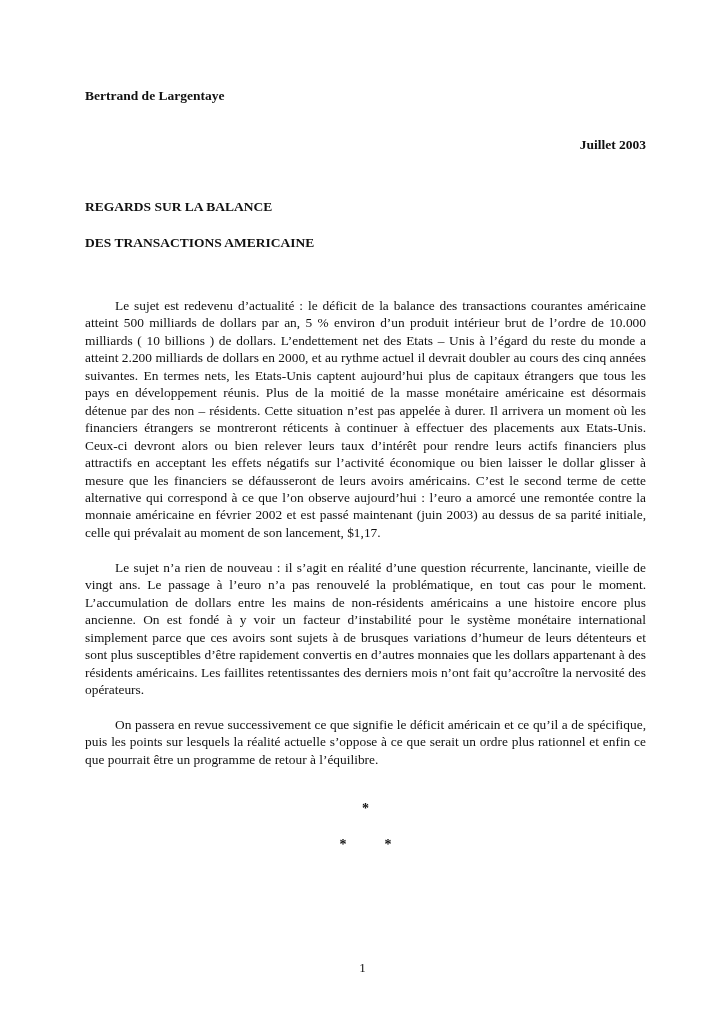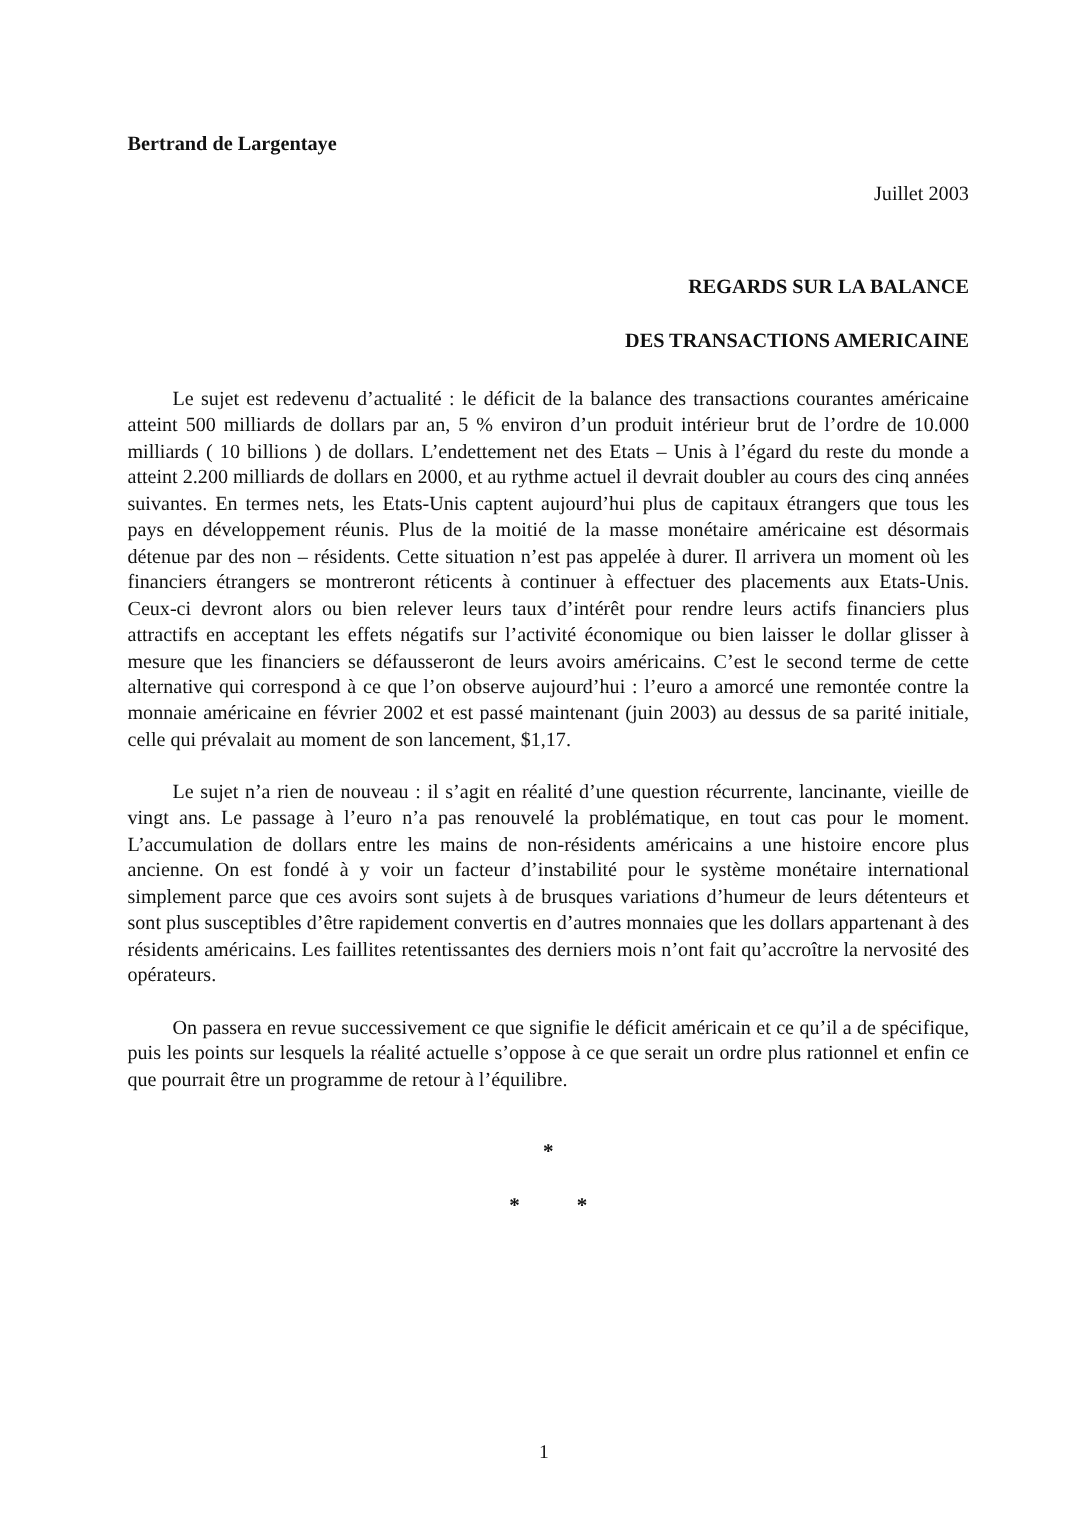--- a/index.html
+++ b/index.html
@@ -28,39 +28,39 @@
   }
 
   .author {
     margin-top: 88px;
     font-weight: bold;
     font-size: 13.5px;
     text-align: left;
   }
 
   .date {
-    margin-top: 17px;
-    font-weight: normal;
+    margin-top: 33px;
+    font-weight: bold;
     font-size: 13.5px;
     text-align: right;
   }
 
   .title-block {
     margin-top: 36px;
-    text-align: right;
+    text-align: left;
     font-weight: bold;
     font-size: 13.5px;
   }
 
   .title-line {
     line-height: 36px;
   }
 
   .body-block {
-    margin-top: 12px;
+    margin-top: 36px;
     font-size: 13.4px;
     line-height: 17.45px;
   }
 
   p.body-para {
     text-align: justify;
     text-indent: 30px;
     margin-bottom: 17.45px;
   }
 

